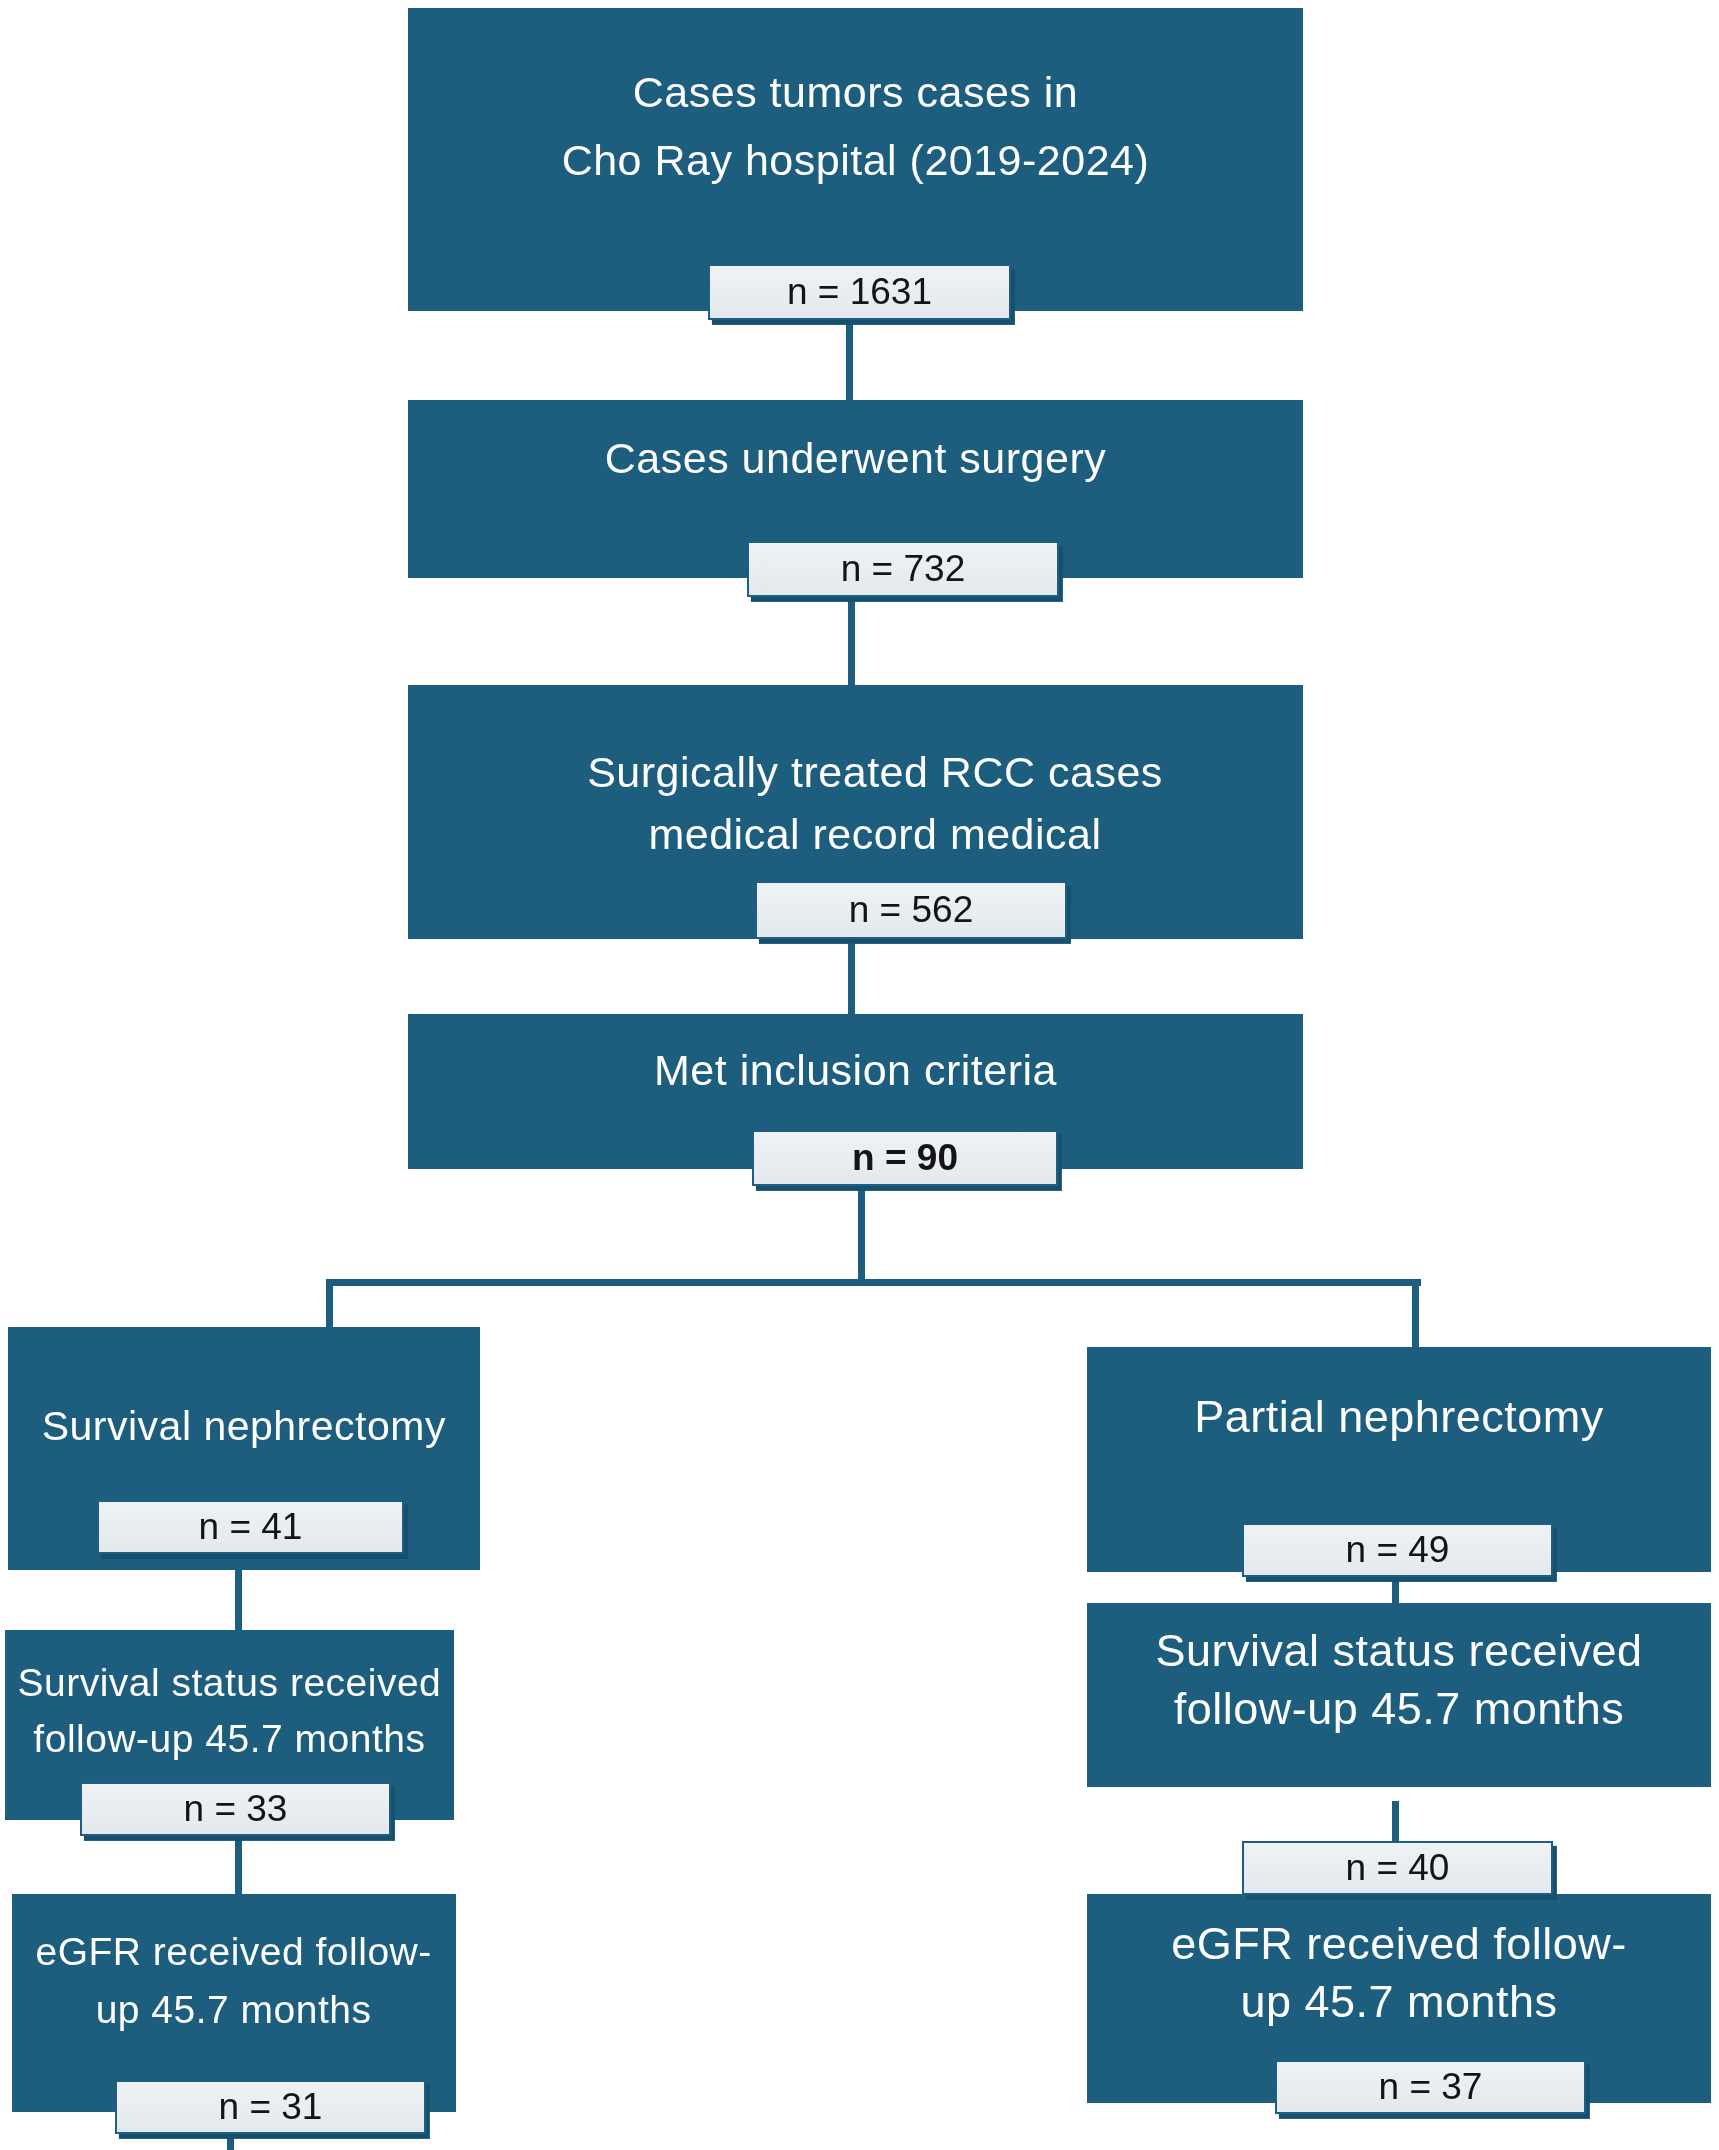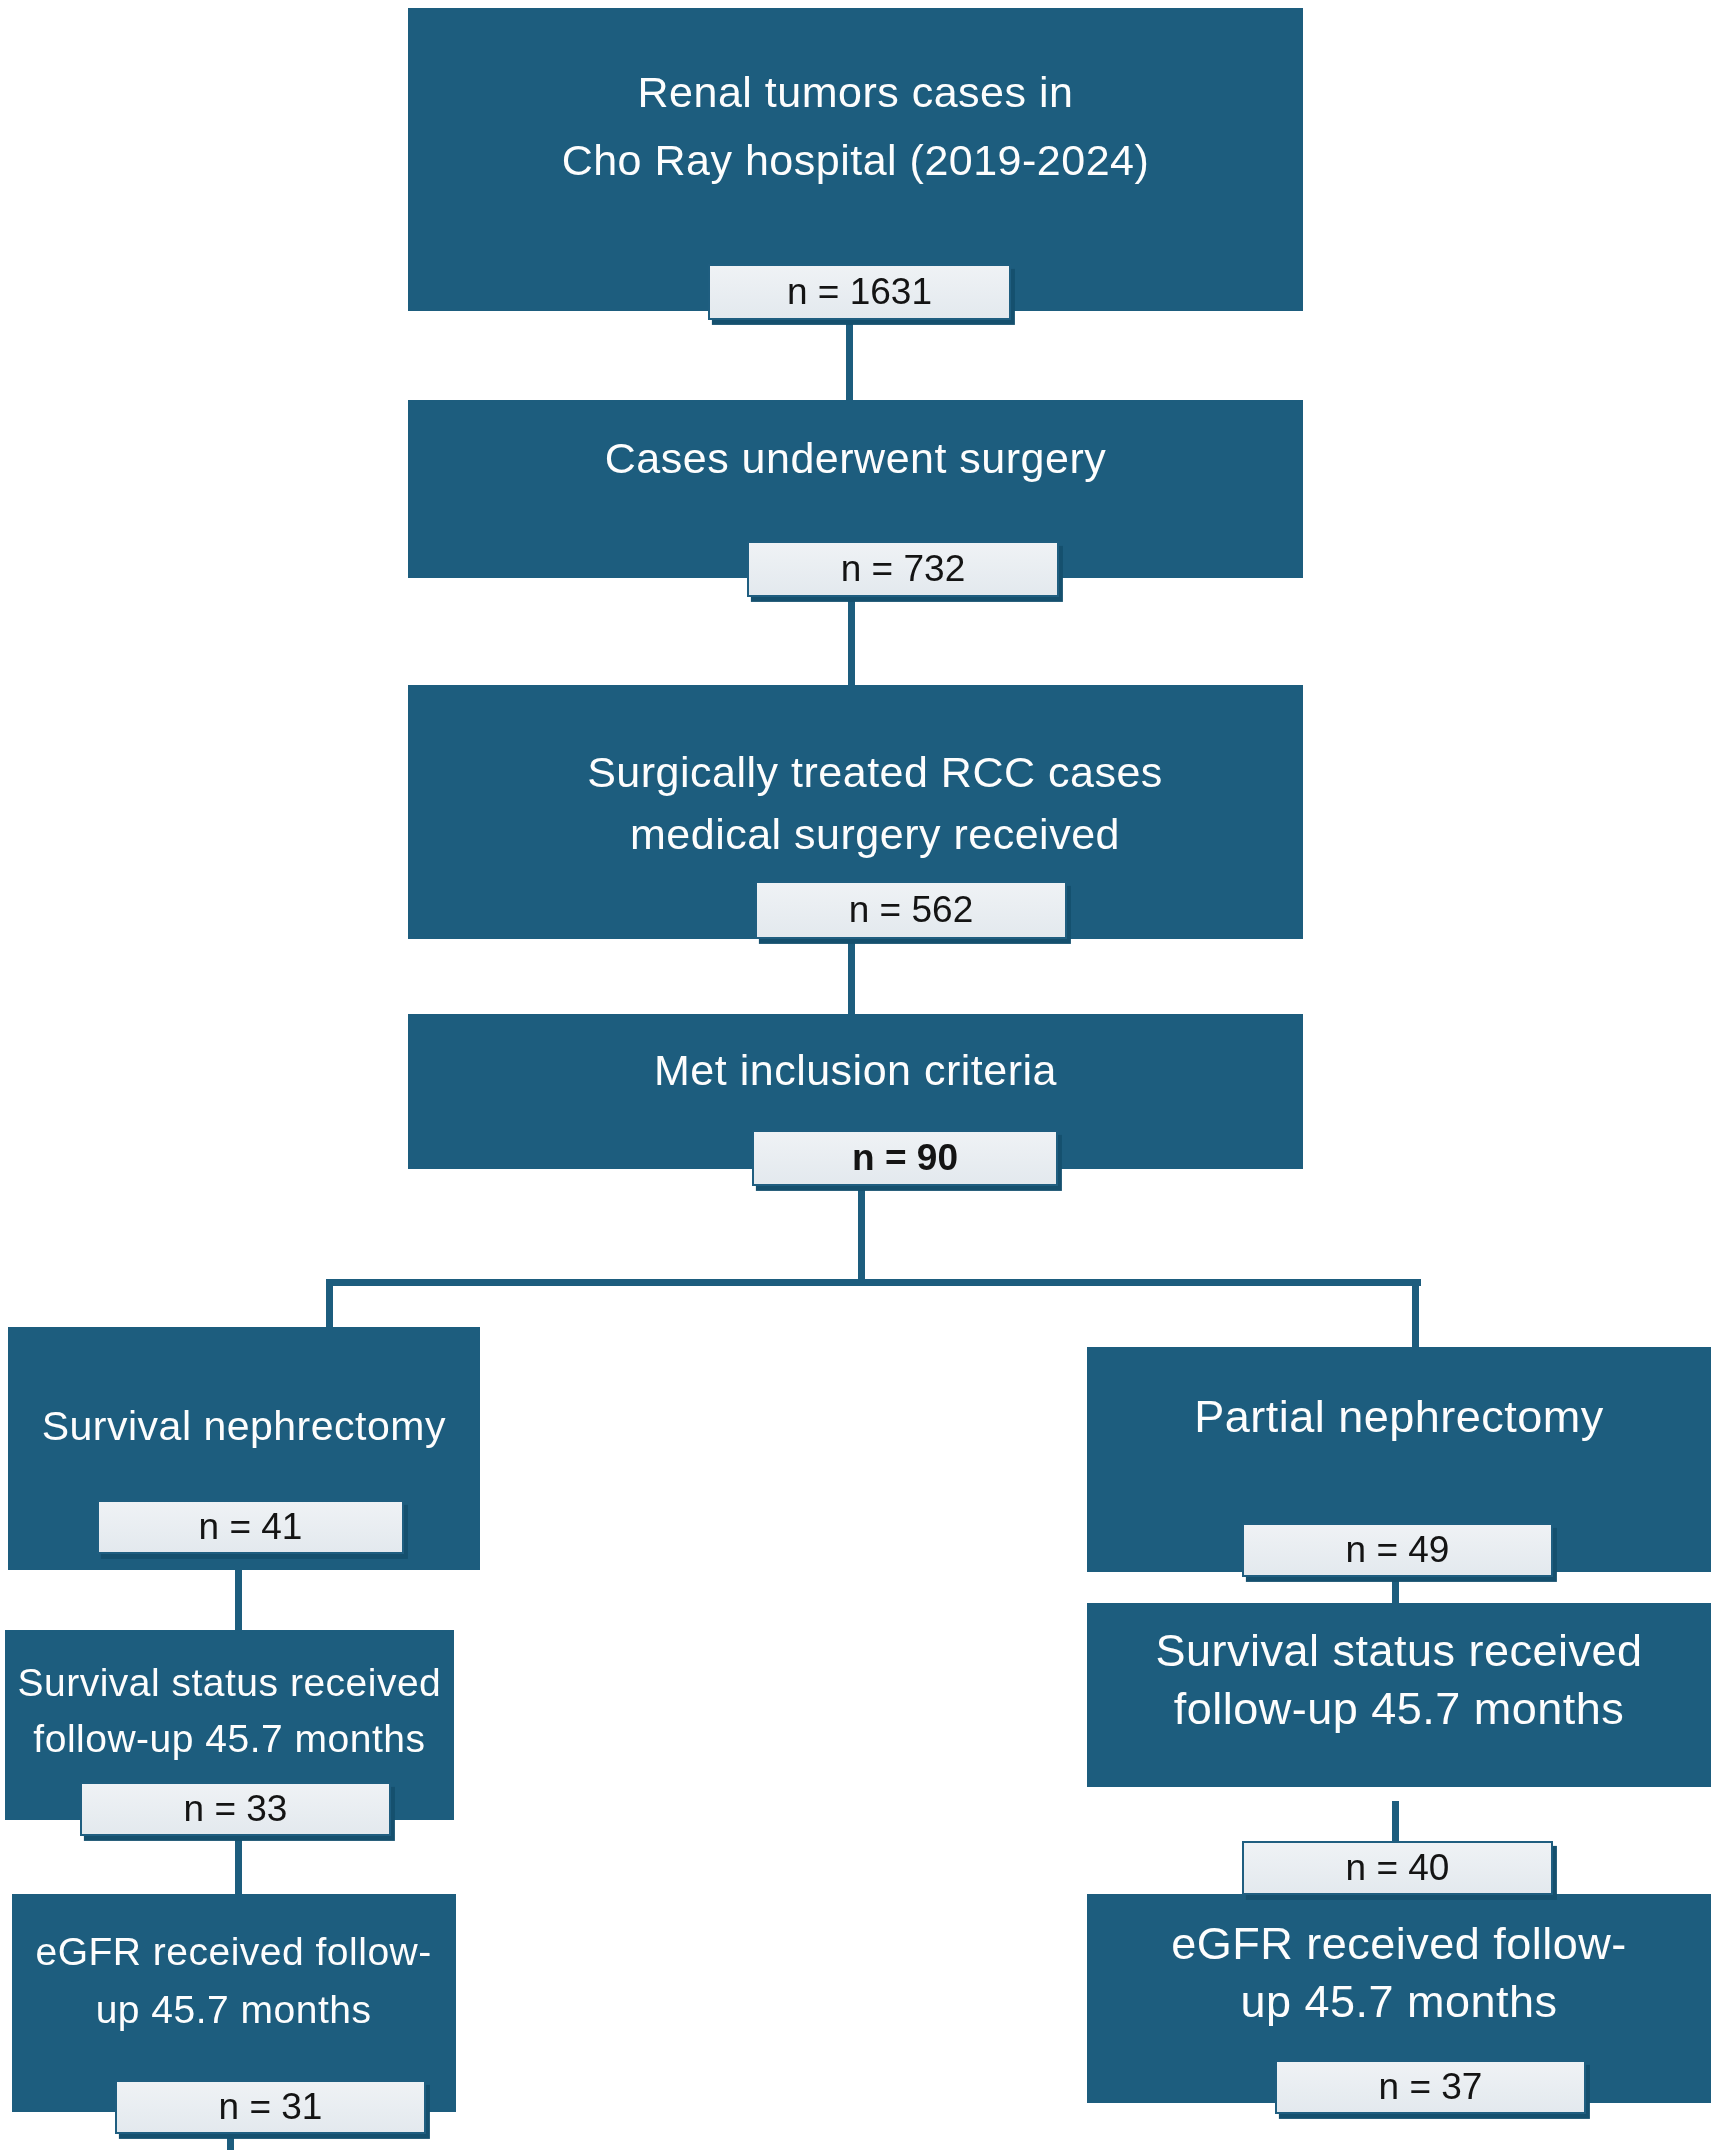--- a/index.html
+++ b/index.html
@@ -76,37 +76,37 @@
   #c-l3     { left: 227px;  top: 2134px; width: 6.8px;    height: 16.5px; }
   #c-r1     { left: 1392px; top: 1578px; width: 6.8px;    height: 27px; }
   #c-r2     { left: 1392px; top: 1801px; width: 6.8px;    height: 95px; }
 </style>
 </head>
 <body>
 
 <div id="canvas">
 
   <div class="box" id="box-renal">
-    <span>Renal tumors cases in</span>
+    <span>Cases tumors cases in</span>
     <span>Cho Ray hospital (2019-2024)</span>
   </div>
   <div class="nlabel" id="n-renal">n = 1631</div>
 
   <div class="conn" id="c-s1"></div>
 
   <div class="box" id="box-surgery">
     <span>Cases underwent surgery</span>
   </div>
   <div class="nlabel" id="n-surgery">n = 732</div>
 
   <div class="conn" id="c-s2"></div>
 
   <div class="box" id="box-rcc">
     <span>Surgically treated RCC cases</span>
-    <span>medical surgery received</span>
+    <span>medical record medical</span>
   </div>
   <div class="nlabel" id="n-rcc">n = 562</div>
 
   <div class="conn" id="c-s3"></div>
 
   <div class="box" id="box-inclusion">
     <span>Met inclusion criteria</span>
   </div>
   <div class="nlabel" id="n-inclusion">n = 90</div>
 

